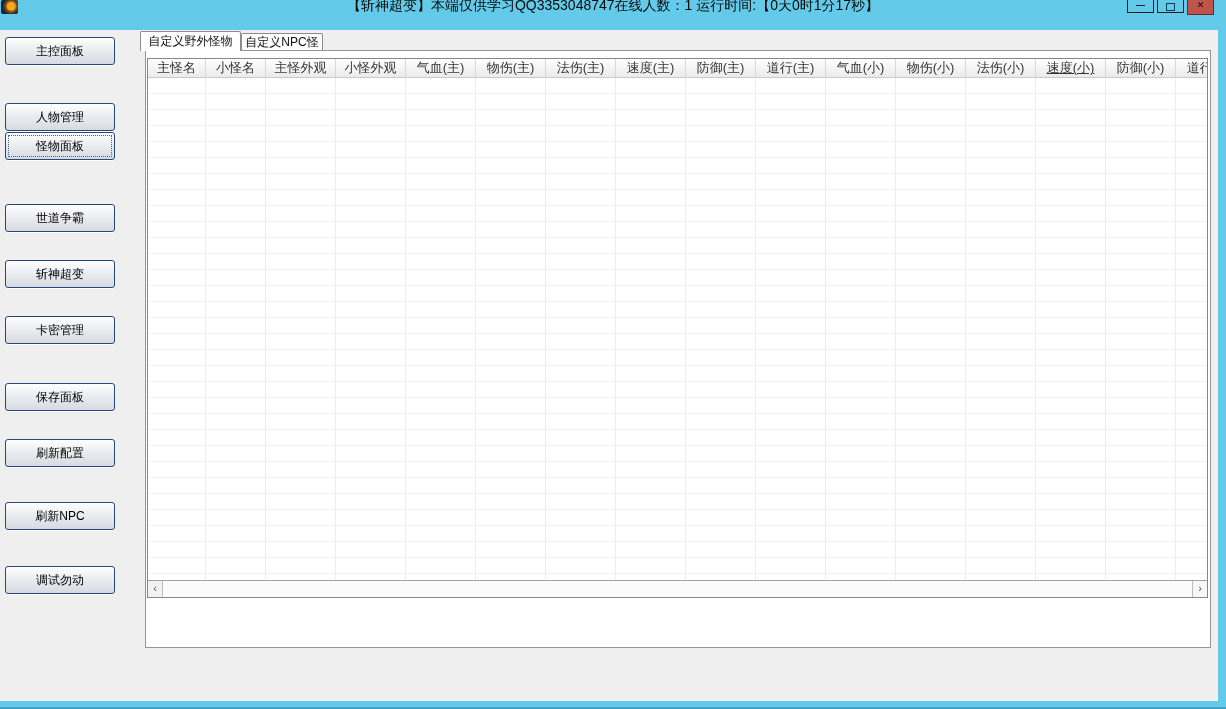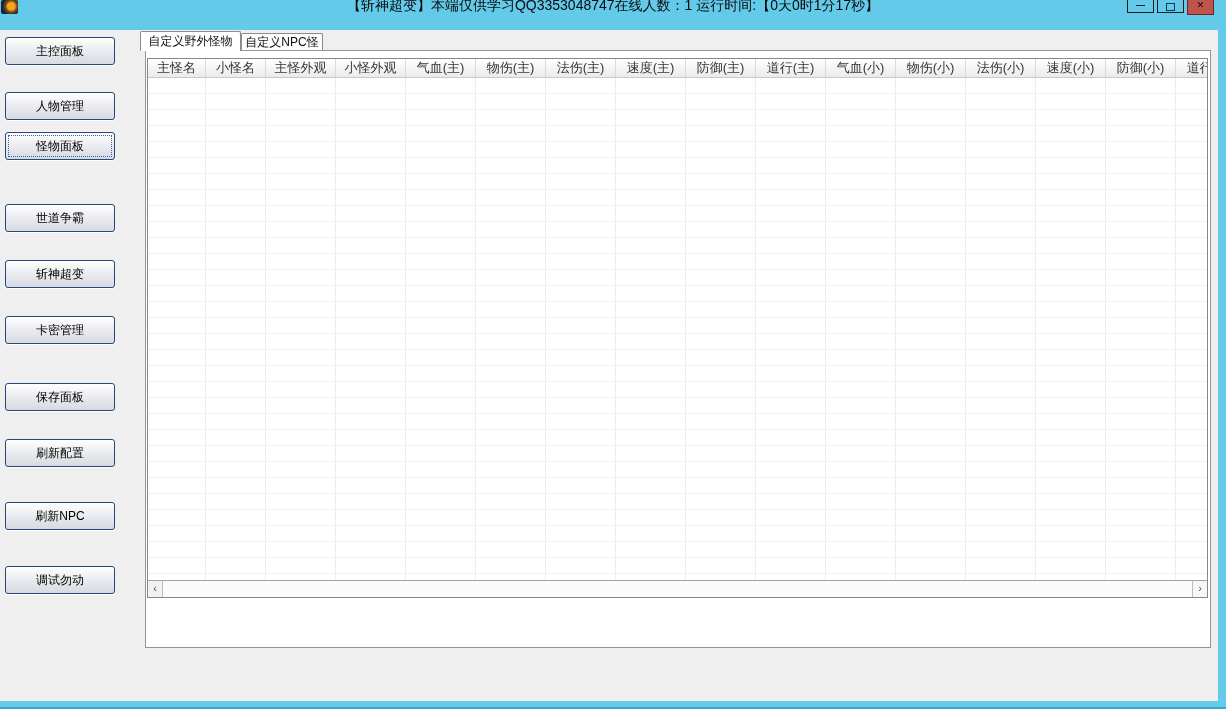--- a/index.html
+++ b/index.html
@@ -116,21 +116,21 @@
   <span class="title-text">【斩神超变】本端仅供学习QQ3353048747在线人数：1 运行时间:【0天0时1分17秒】</span>
 </div>
 <div class="app-icon"></div>
 <div class="win-btn min"><span>—</span></div>
 <div class="win-btn max"><span class="max-glyph"></span></div>
 <div class="win-btn close"><span>✕</span></div>
 <div class="under-title-line"></div>
 
 <div>
     <button class="side-btn" style="top: 37px;">主控面板</button>
-    <button class="side-btn" style="top: 92px;">人物管理</button>
+    <button class="side-btn" style="top: 103px;">人物管理</button>
     <button class="side-btn focused" style="top: 132px;">怪物面板</button>
     <button class="side-btn" style="top: 204px;">世道争霸</button>
     <button class="side-btn" style="top: 260px;">斩神超变</button>
     <button class="side-btn" style="top: 316px;">卡密管理</button>
     <button class="side-btn" style="top: 383px;">保存面板</button>
     <button class="side-btn" style="top: 439px;">刷新配置</button>
     <button class="side-btn" style="top: 502px;">刷新NPC</button>
     <button class="side-btn" style="top: 566px;">调试勿动</button>
   </div>
 
@@ -149,21 +149,21 @@
         <div class="hcell" style="width: 70px;">小怪外观</div>
         <div class="hcell" style="width: 70px;">气血(主)</div>
         <div class="hcell" style="width: 70px;">物伤(主)</div>
         <div class="hcell" style="width: 70px;">法伤(主)</div>
         <div class="hcell" style="width: 70px;">速度(主)</div>
         <div class="hcell" style="width: 70px;">防御(主)</div>
         <div class="hcell" style="width: 70px;">道行(主)</div>
         <div class="hcell" style="width: 70px;">气血(小)</div>
         <div class="hcell" style="width: 70px;">物伤(小)</div>
         <div class="hcell" style="width: 70px;">法伤(小)</div>
-        <div class="hcell" style="width: 70px;">速度(小)</div>
+        <div class="hcell" style="width: 70px; text-decoration: underline;">速度(小)</div>
         <div class="hcell" style="width: 70px;">防御(小)</div>
         <div class="hcell" style="width: 70px;">道行(小)</div>
       </div>
     <div class="grid-body">
         <div class="vline" style="left: 57px;"></div>
         <div class="vline" style="left: 117px;"></div>
         <div class="vline" style="left: 187px;"></div>
         <div class="vline" style="left: 257px;"></div>
         <div class="vline" style="left: 327px;"></div>
         <div class="vline" style="left: 397px;"></div>

